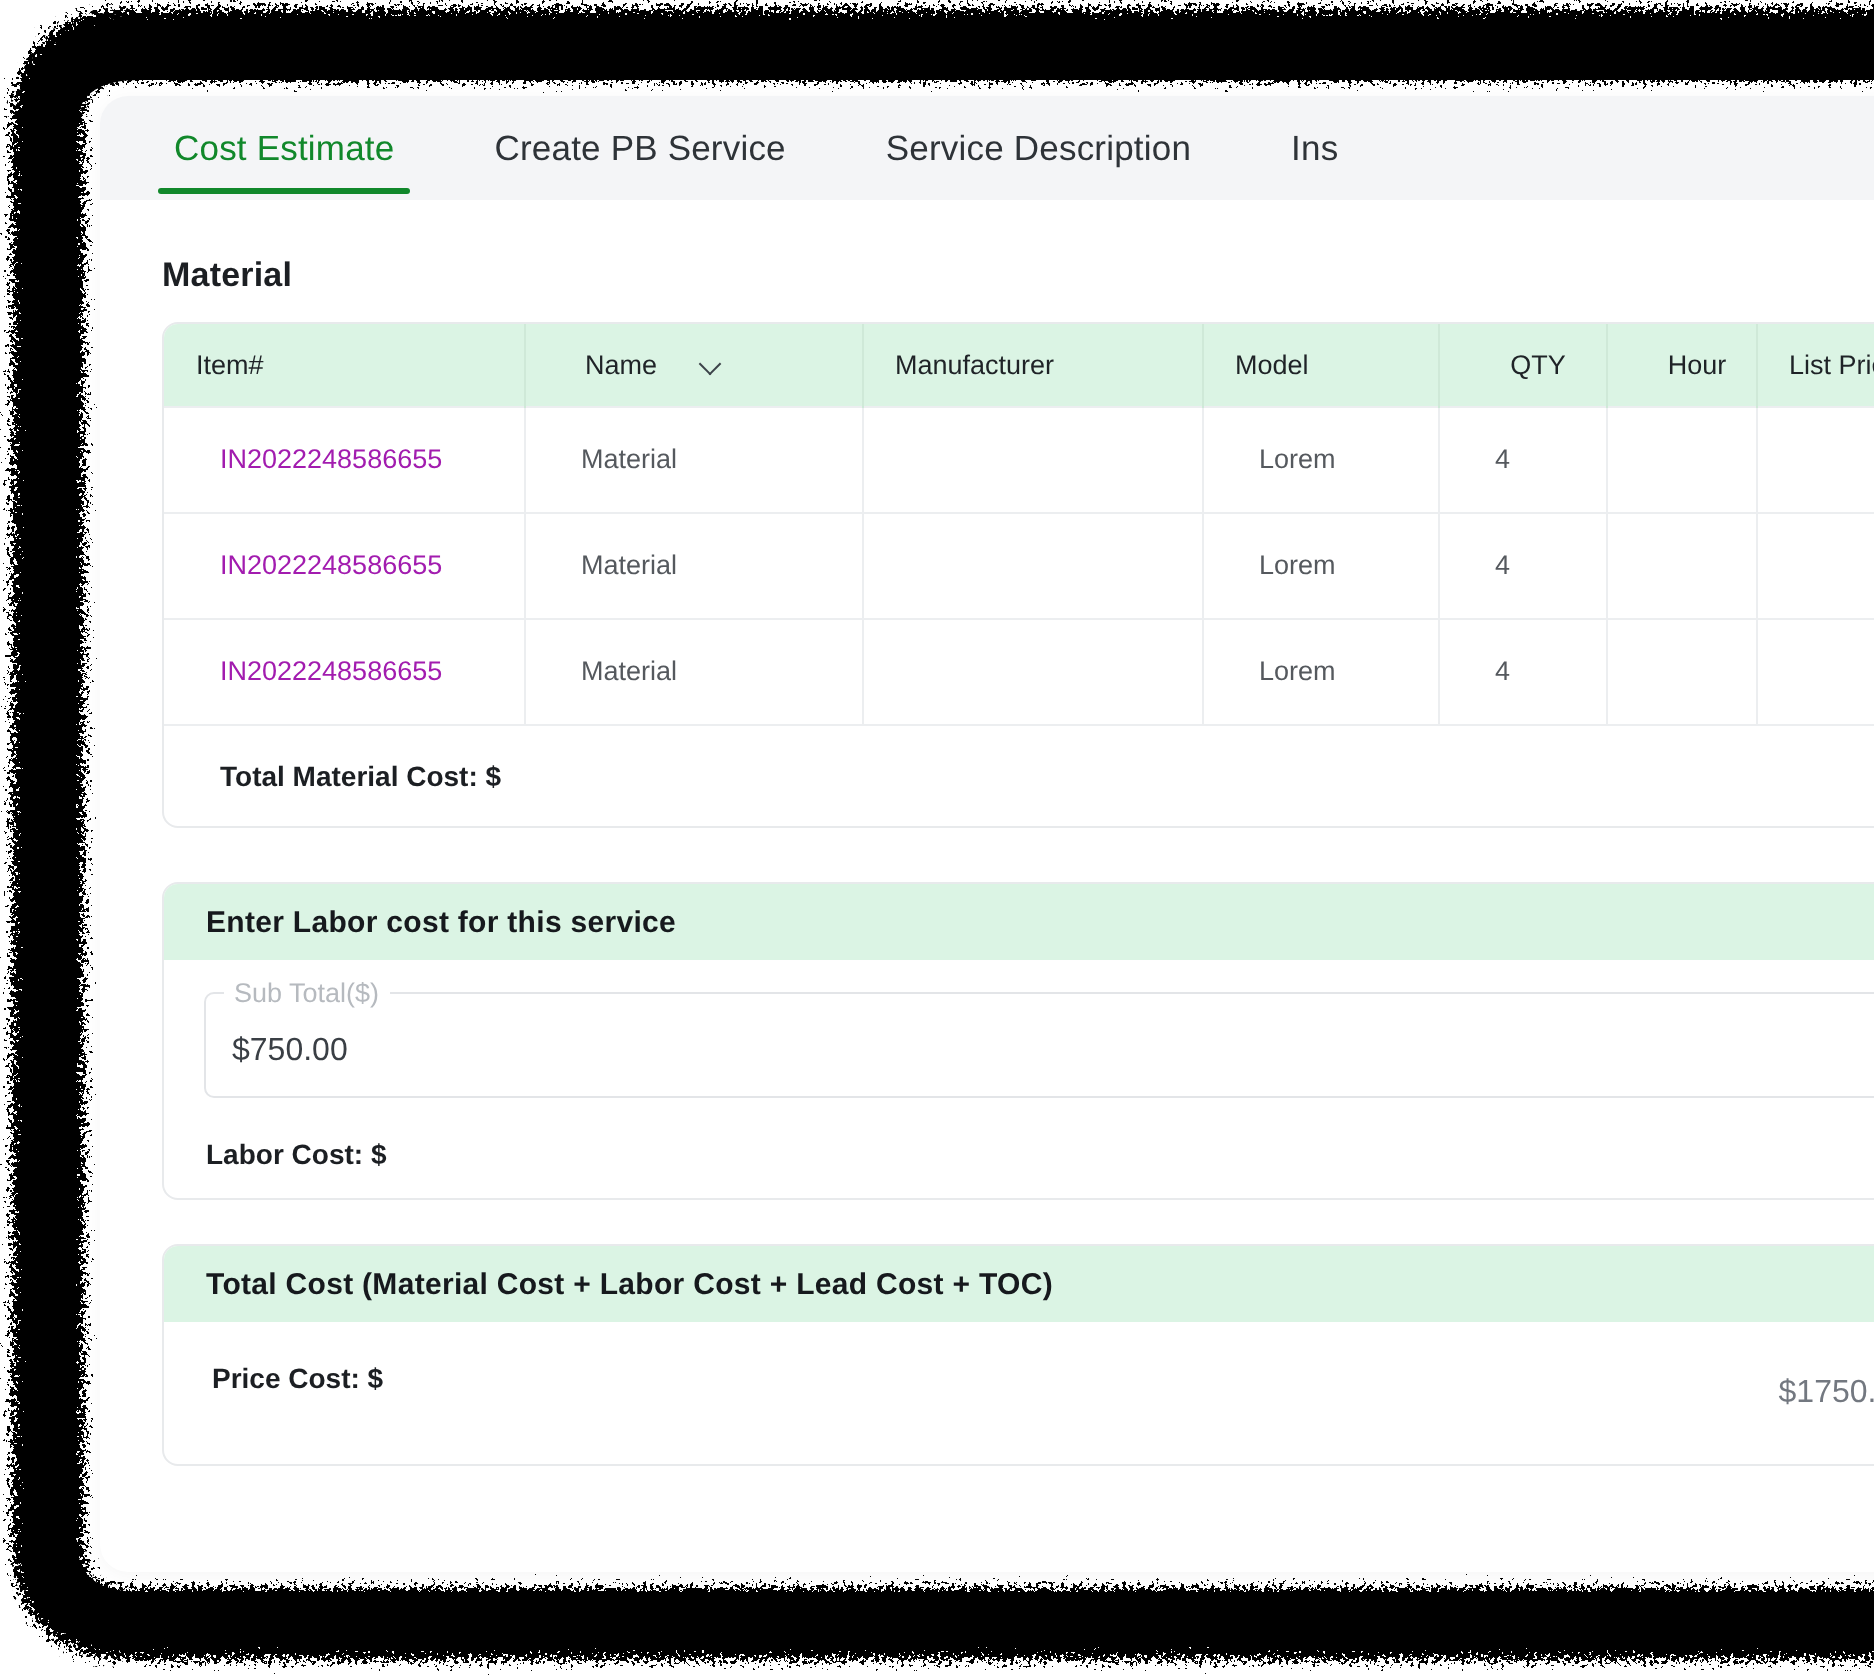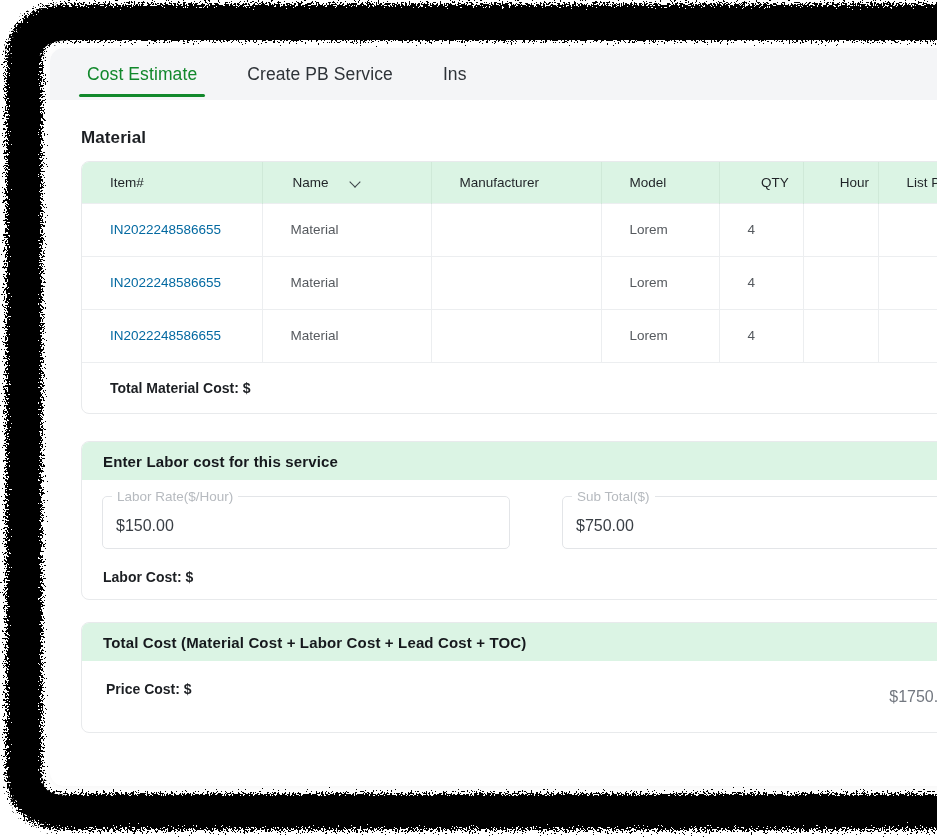--- a/index.html
+++ b/index.html
@@ -91,21 +91,21 @@
     width: 100%;
     table-layout: fixed;
   }
   table.material thead th {
     background: #dbf4e4;
     font-size: 13.5px;
     font-weight: normal;
     color: #1f2327;
     height: 41px;
     text-align: left;
-    padding-left: 28px;
+    padding-left: 16px;
     border-right: 1px solid #cfe9d8;
     white-space: nowrap;
   }
   table.material thead th:last-child { border-right: none; }
   table.material thead th.c-name { padding-left: 30px; }
   table.material thead th.c-center { text-align: center; }
 
   .name-head { display: inline-flex; align-items: center; gap: 22px; }
   .chev { display: inline-block; width: 11px; height: 11px; position: relative; }
   .chev::before {
@@ -121,21 +121,21 @@
     height: 53px;
     border-top: 1px solid #eceef0;
     border-right: 1px solid #eceef0;
     font-size: 13.5px;
     color: #55595e;
     padding-left: 28px;
     vertical-align: middle;
   }
   table.material tbody td:last-child { border-right: none; }
   .item-link {
-    color: #0369a1;
+    color: #a21caf;
     font-size: 13.5px;
     text-decoration: none;
     cursor: pointer;
   }
   td.cell-name { padding-left: 30px; }
   td.cell-qty { padding-left: 30px; }
 
   .total-material-row {
     border-top: 1px solid #eceef0;
     height: 51px;
@@ -255,20 +255,23 @@
 </div>
 
 <div class="card">
 
   <div class="tabbar">
     <div class="tab active">
       <span>Cost Estimate</span>
     </div>
     <div class="tab">
       <span>Create PB Service</span>
+    </div>
+    <div class="tab">
+      <span>Service Description</span>
     </div>
     <div class="tab">
       <span>Ins</span>
     </div>
   </div>
 
   <div class="body-area">
 
     <div class="section-title">Material</div>
 
@@ -338,26 +341,20 @@
       <div class="total-material-row">Total Material Cost: $</div>
     </div>
 
     <div class="gap-lg"></div>
 
     <div class="panel">
       <div class="panel-head">Enter Labor cost for this service</div>
       <div class="panel-body">
         <div class="fields-row">
 
-          <div class="field">
-            <fieldset>
-              <legend>Labor Rate($/Hour)</legend>
-            </fieldset>
-            <input value="$150.00" style="">
-          </div>
 
 
           <div class="field">
             <fieldset>
               <legend>Sub Total($)</legend>
             </fieldset>
             <input value="$750.00" style="">
           </div>
 
         </div>

